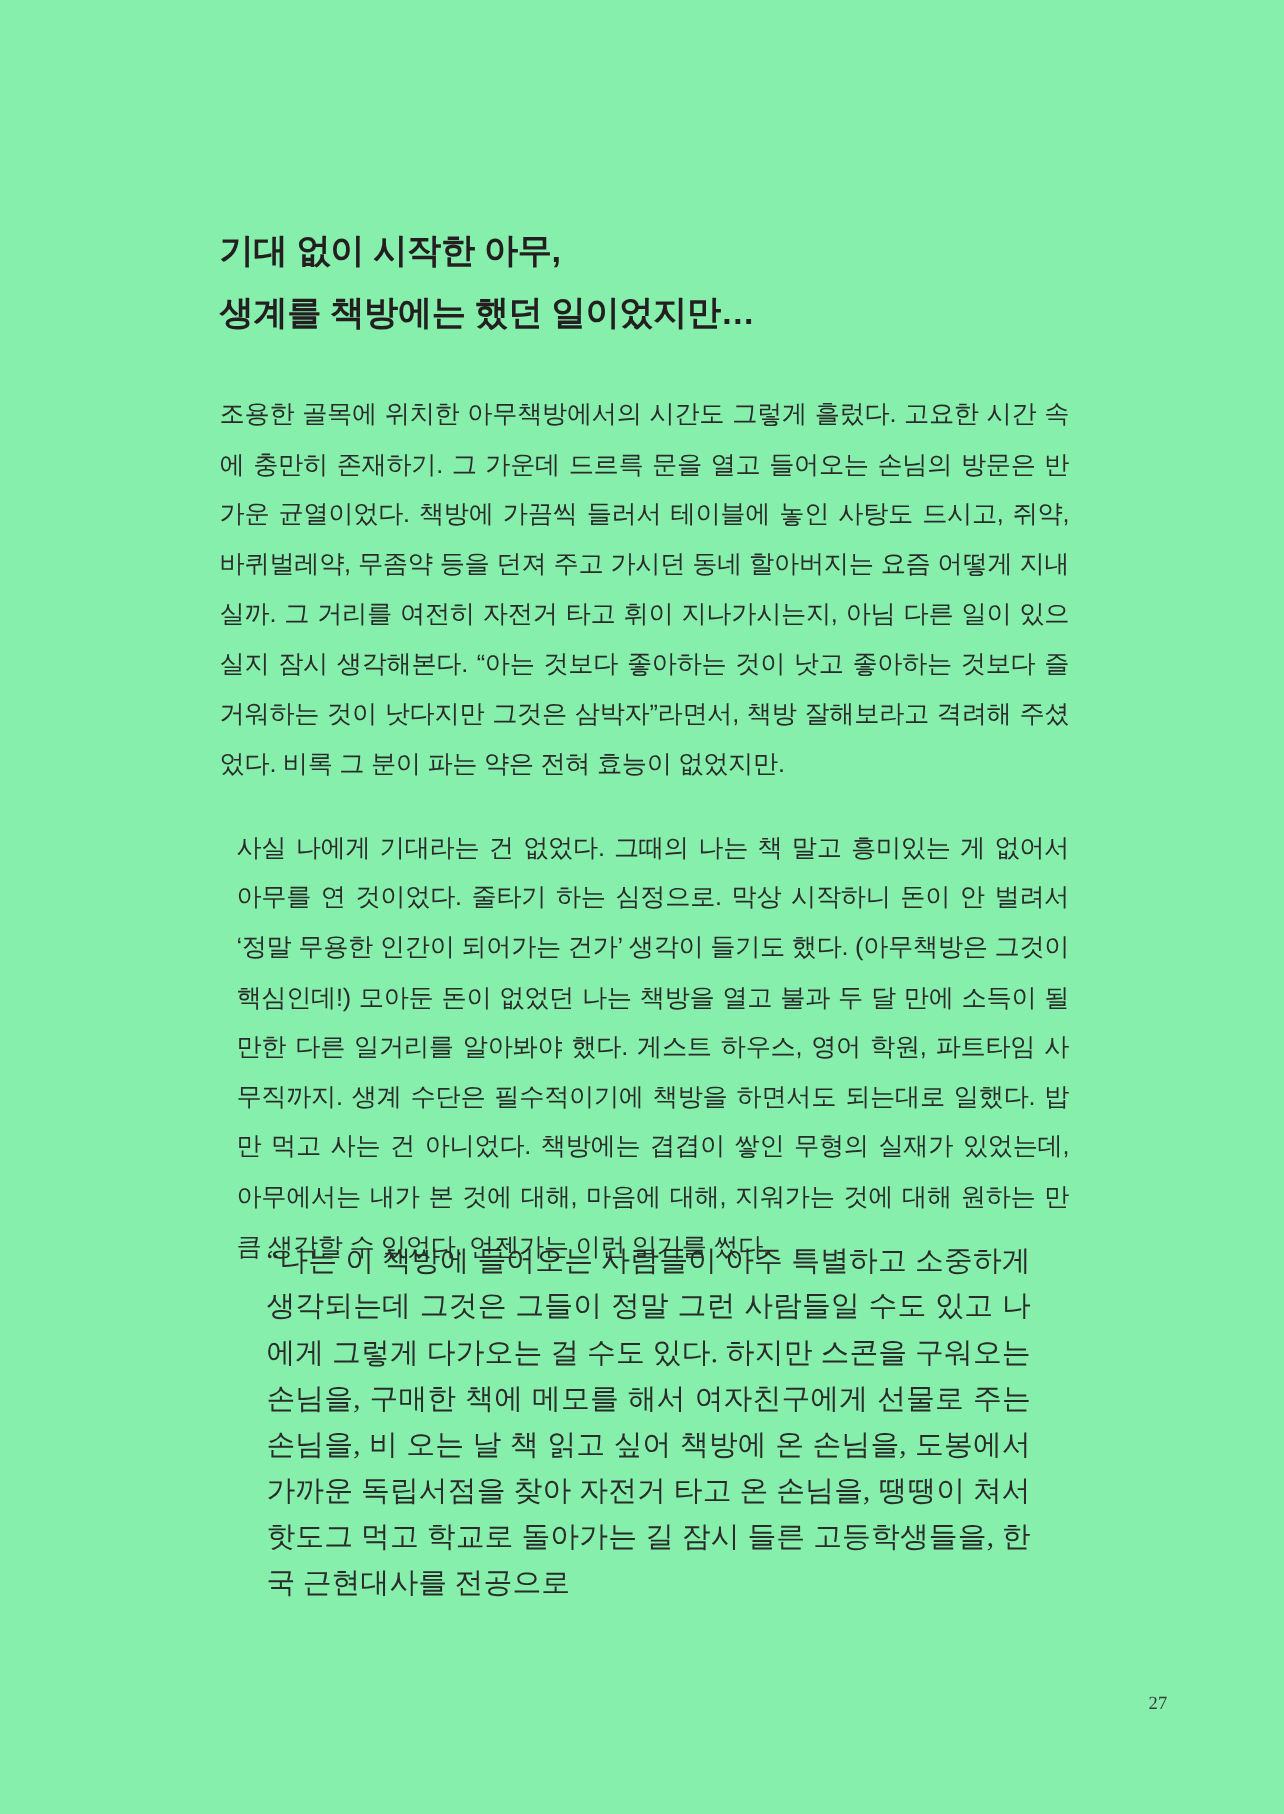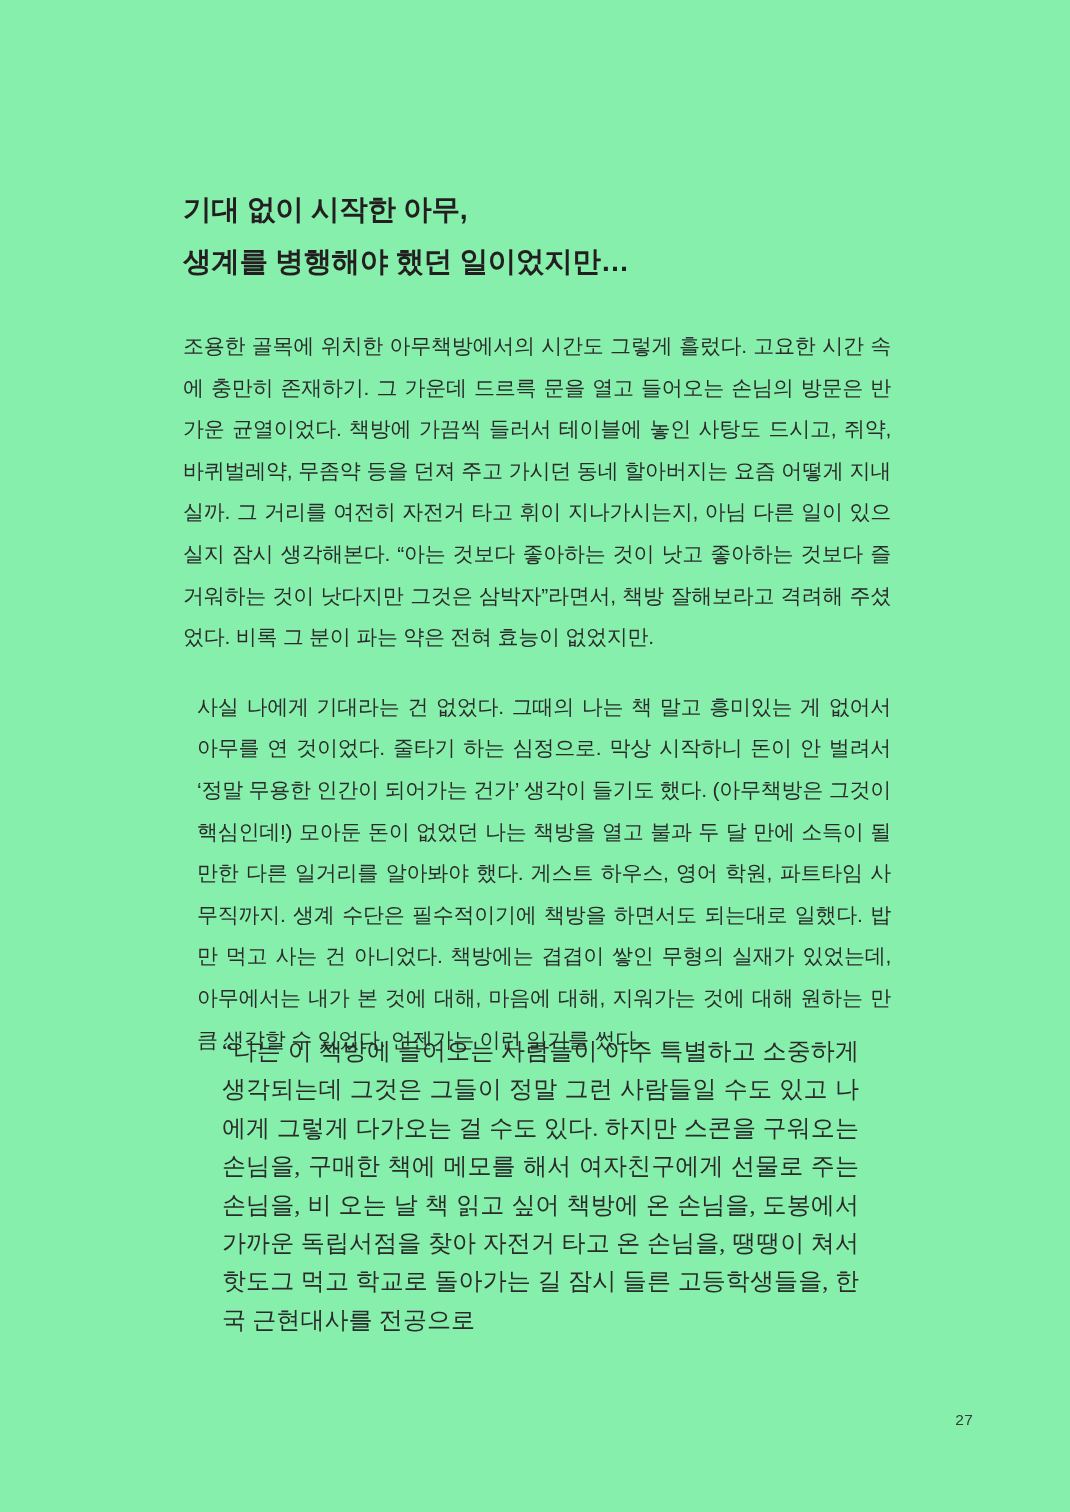--- a/index.html
+++ b/index.html
@@ -87,34 +87,34 @@
     word-break: break-all;
     letter-spacing: 0.1px;
     margin: 0;
   }
 
   
   .folio {
     position: absolute;
     right: 97px;
     top: 1411px;
-    font-family: Liberation Sans, sans-serif;
+    font-family: Liberation Serif, serif;
     font-size: 15.5px;
     color: #3a3a3a;
     letter-spacing: 0.2px;
   }
 </style>
 </head>
 <body>
 
 <div class="page">
 
   <div class="title-block">
     <div class="title-line">기대 없이 시작한 아무,</div>
-    <div class="title-line">생계를 병행해야 했던 일이었지만…</div>
+    <div class="title-line">생계를 책방에는 했던 일이었지만…</div>
   </div>
 
   <div class="body-block">
     <p class="para">조용한 골목에 위치한 아무책방에서의 시간도 그렇게 흘렀다. 고요한 시간 속에 충만히 존재하기. 그 가운데 드르륵 문을 열고 들어오는 손님의 방문은 반가운 균열이었다. 책방에 가끔씩 들러서 테이블에 놓인 사탕도 드시고, 쥐약, 바퀴벌레약, 무좀약 등을 던져 주고 가시던 동네 할아버지는 요즘 어떻게 지내실까. 그 거리를 여전히 자전거 타고 휘이 지나가시는지, 아님 다른 일이 있으실지 잠시 생각해본다. “아는 것보다 좋아하는 것이 낫고 좋아하는 것보다 즐거워하는 것이 낫다지만 그것은 삼박자”라면서, 책방 잘해보라고 격려해 주셨었다. 비록 그 분이 파는 약은 전혀 효능이 없었지만.</p>
     <p class="para">사실 나에게 기대라는 건 없었다. 그때의 나는 책 말고 흥미있는 게 없어서 아무를 연 것이었다. 줄타기 하는 심정으로. 막상 시작하니 돈이 안 벌려서 ‘정말 무용한 인간이 되어가는 건가’ 생각이 들기도 했다. (아무책방은 그것이 핵심인데!) 모아둔 돈이 없었던 나는 책방을 열고 불과 두 달 만에 소득이 될 만한 다른 일거리를 알아봐야 했다. 게스트 하우스, 영어 학원, 파트타임 사무직까지. 생계 수단은 필수적이기에 책방을 하면서도 되는대로 일했다. 밥만 먹고 사는 건 아니었다. 책방에는 겹겹이 쌓인 무형의 실재가 있었는데, 아무에서는 내가 본 것에 대해, 마음에 대해, 지워가는 것에 대해 원하는 만큼 생각할 수 있었다. 언젠가는 이런 일기를 썼다.</p>
   </div>
 
   <div class="quote-block">
     <p class="quote-text">“나는 이 책방에 들어오는 사람들이 아주 특별하고 소중하게 생각되는데 그것은 그들이 정말 그런 사람들일 수도 있고 나에게 그렇게 다가오는 걸 수도 있다. 하지만 스콘을 구워오는 손님을, 구매한 책에 메모를 해서 여자친구에게 선물로 주는 손님을, 비 오는 날 책 읽고 싶어 책방에 온 손님을, 도봉에서 가까운 독립서점을 찾아 자전거 타고 온 손님을, 땡땡이 쳐서 핫도그 먹고 학교로 돌아가는 길 잠시 들른 고등학생들을, 한국 근현대사를 전공으로</p>
   </div>

